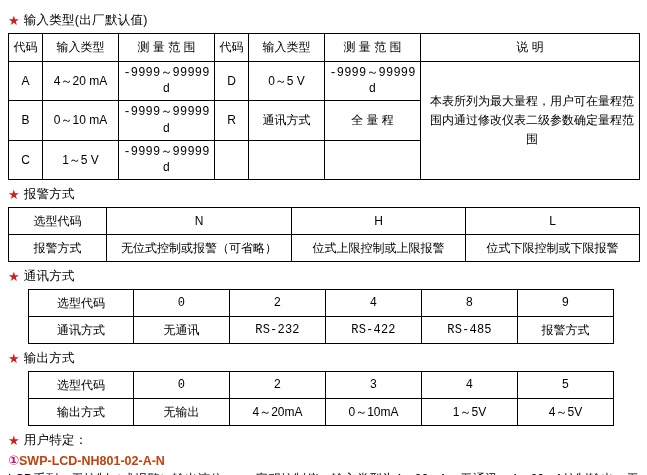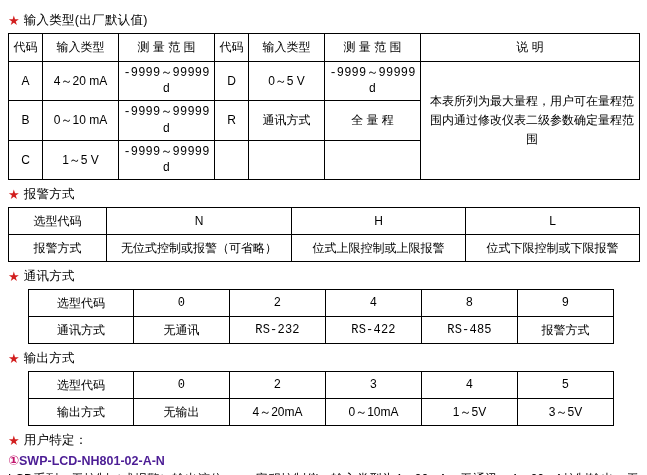--- a/index.html
+++ b/index.html
@@ -46,21 +46,21 @@
     word-break:break-all;
   }
   td.left{text-align:center;padding-left:6px;}
   .mono{font-family:"Liberation Mono","DejaVu Sans Mono",monospace;font-size:12px;letter-spacing:0.2px;margin-left:37px;}
 
   .model-line{
     margin:2px 0 2px 2px;
     font-size:12.5px;
   }
   .model-num{
-    color:#4c1d95;
+    color:#c2410c;
     font-weight:bold;
     font-family:"Liberation Sans",sans-serif;
   }
   .circ{
     color:#c2186e;
     font-weight:bold;
     font-size:13px;
   }
   .desc{
     margin:2px 2px 8px 2px;
@@ -213,21 +213,21 @@
       <td class="mono">3</td>
       <td class="mono">4</td>
       <td class="mono">5</td>
     </tr>
     <tr>
       <td>输出方式</td>
       <td>无输出</td>
       <td>4～20mA</td>
       <td>0～10mA</td>
       <td>1～5V</td>
-      <td>3～5V</td>
+      <td>4～5V</td>
     </tr>
   </tbody>
     </table>
 
   <div class="section-head">
     <span class="star">★</span>
     <span class="section-title">用户特定：</span>
   </div>
 
   <div class="model-line">

